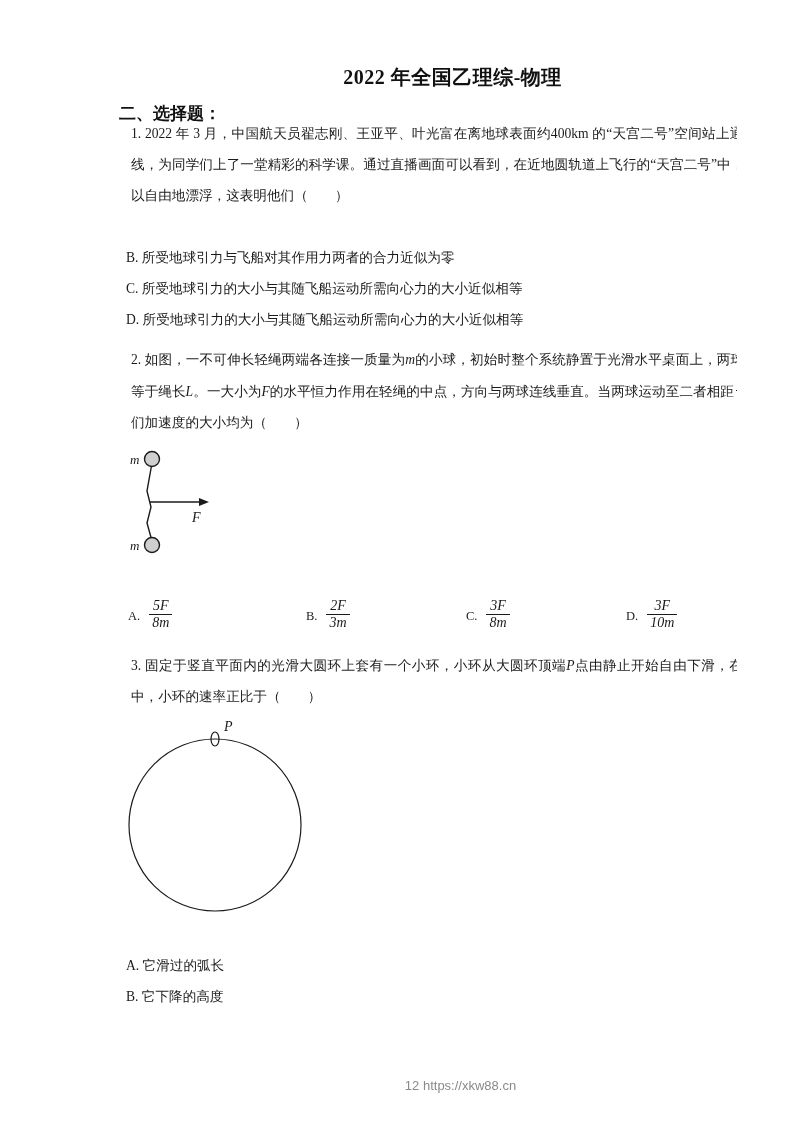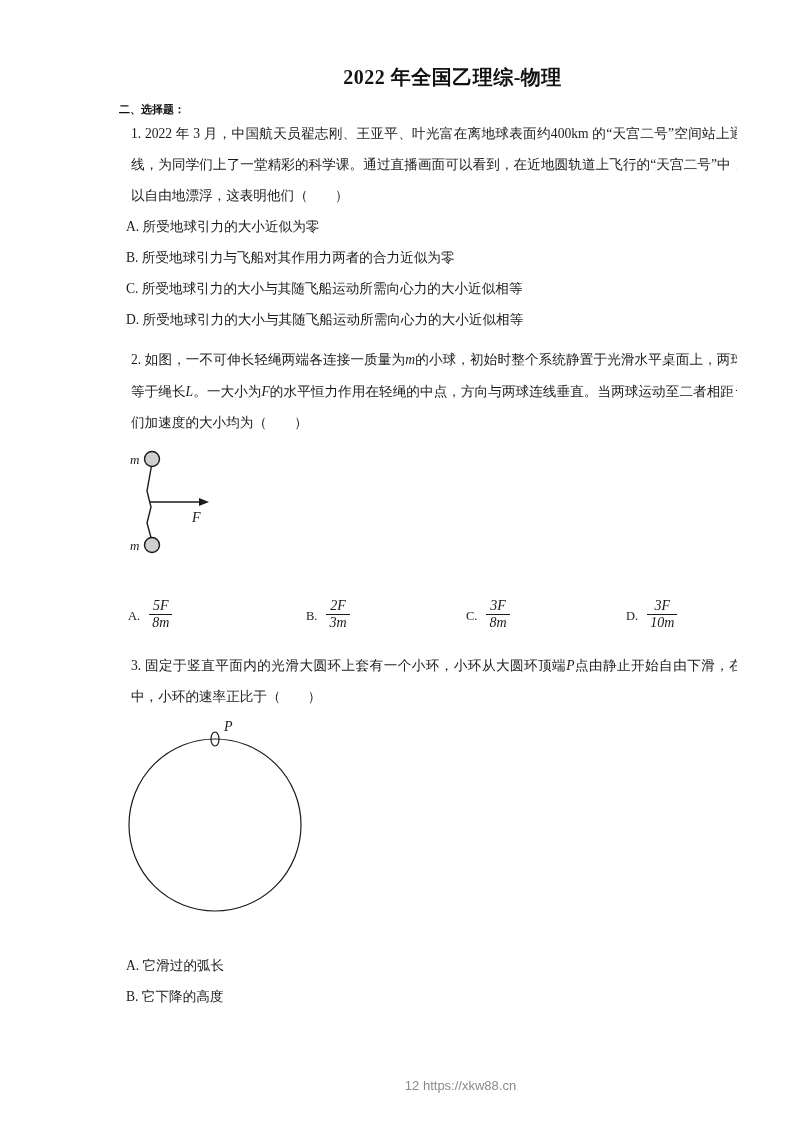--- a/index.html
+++ b/index.html
@@ -25,21 +25,21 @@
     text-align: center;
     font-size: 20px;
     font-weight: bold;
     letter-spacing: 0.5px;
     color: #111111;
   }
   .section-heading {
     position: absolute;
     left: 63px;
     top: 102px;
-    font-size: 11px;
+    font-size: 17px;
     font-weight: bold;
     color: #111111;
   }
   .q-block {
     position: absolute;
     left: 63px;
     width: 668px;
     font-size: 13.6px;
     line-height: 31px;
     text-align: justify;
@@ -100,21 +100,20 @@
 <body>
 
 <div class="page">
 
   <div class="doc-title">2022 年全国乙理综-物理</div>
 
   <div class="section-heading">二、选择题：</div>
 
   <div class="q-block" style="top:118px;">1. 2022 年 3 月，中国航天员翟志刚、王亚平、叶光富在离地球表面约400km 的“天宫二号”空间站上通过天地连线，为同学们上了一堂精彩的科学课。通过直播画面可以看到，在近地圆轨道上飞行的“天宫二号”中，航天员可以自由地漂浮，这表明他们（　　）</div>
 
-  <div class="opt-line" style="top:211px;">A. 所受地球引力的大小近似为零</div>
   <div class="opt-line" style="top:242px;">B. 所受地球引力与飞船对其作用力两者的合力近似为零</div>
   <div class="opt-line" style="top:273px;">C. 所受地球引力的大小与其随飞船运动所需向心力的大小近似相等</div>
   <div class="opt-line" style="top:304px;">D. 所受地球引力的大小与其随飞船运动所需向心力的大小近似相等</div>
 
   <div class="q-block" style="top:344px;"><span>2. 如图，一不可伸长轻绳两端各连接一质量为</span><span class="it">m</span><span>的小球，初始时整个系统静置于光滑水平桌面上，两球间的距离等于绳长</span><span class="it">L</span><span>。一大小为</span><span class="it">F</span><span>的水平恒力作用在轻绳的中点，方向与两球连线垂直。当两球运动至二者相距</span><span class="frac"><span class="num">3</span><span class="den">5</span></span><span class="it">L</span><span>时，它们加速度的大小均为（　　）</span></div>
 
   <div class="fig" style="left:58px; top:445px; width:150px; height:115px;">
     <svg width="150" height="115" viewBox="0 0 150 115">
       <polyline points="38,18 33,46 37,62 33,78 38,96" fill="none" stroke="#1a1a1a" stroke-width="1.4"></polyline>
       <circle cx="38" cy="14" r="7.5" fill="#cfcfcf" stroke="#1a1a1a" stroke-width="1.4"></circle>

